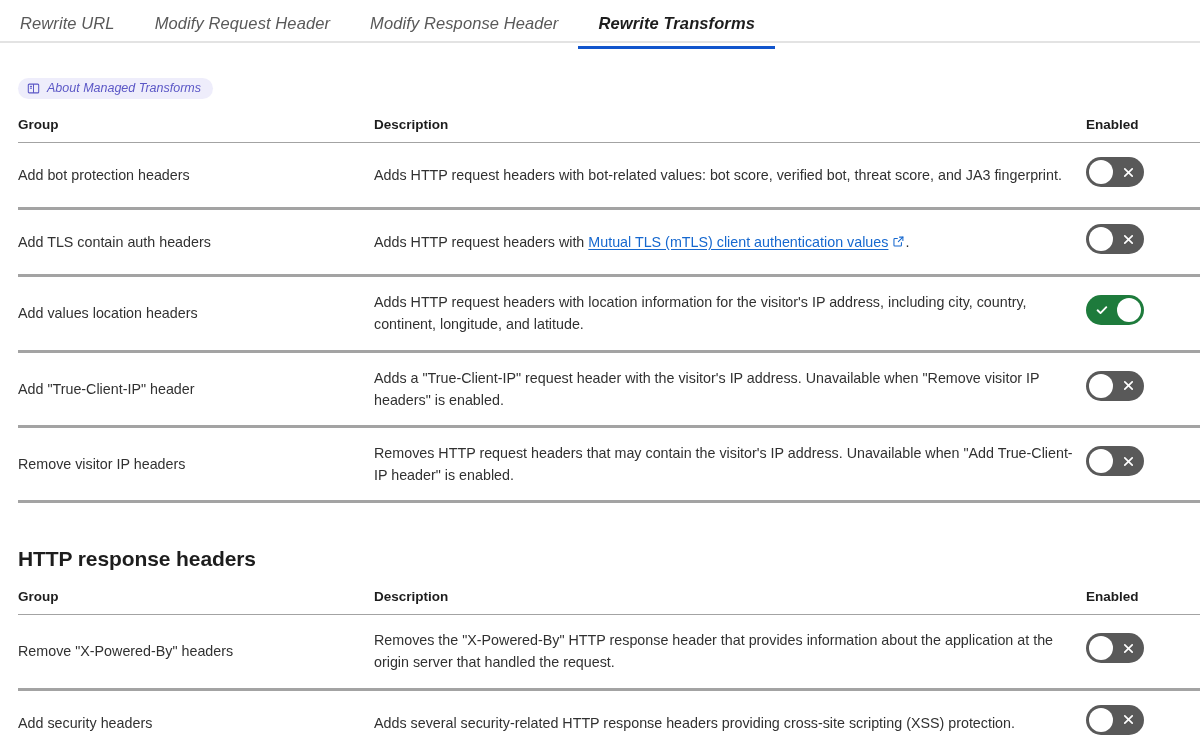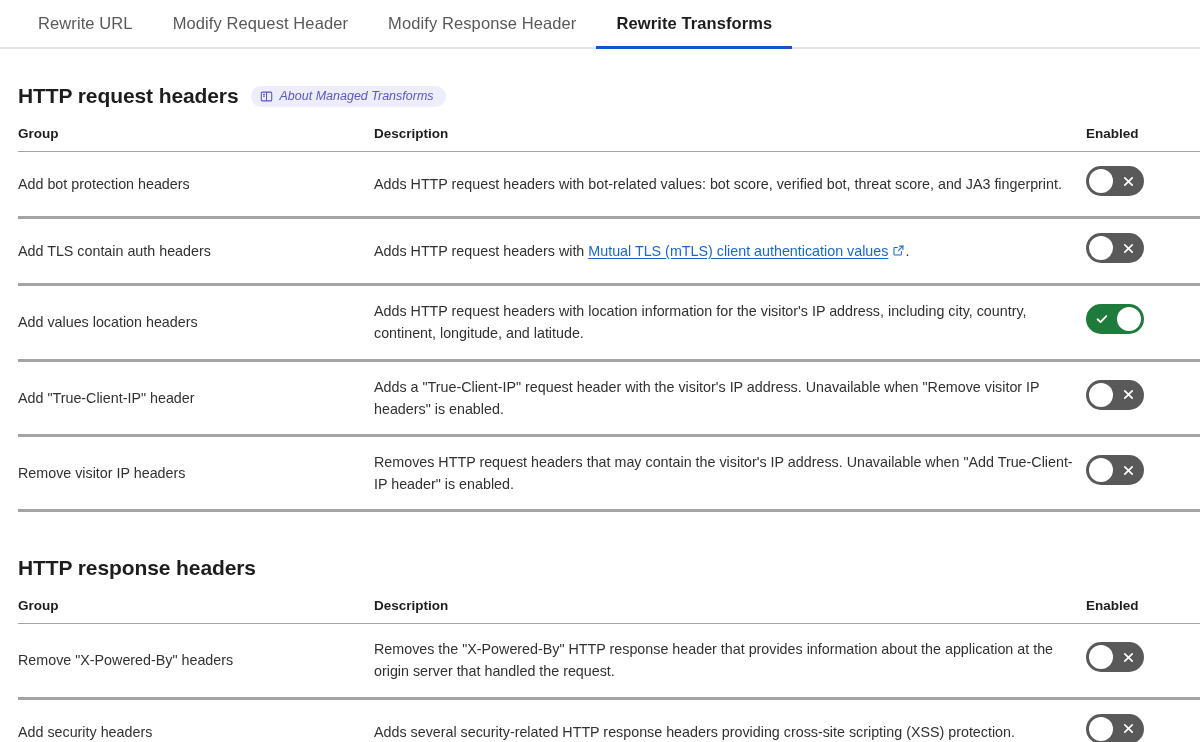--- a/index.html
+++ b/index.html
@@ -11,26 +11,26 @@
     height: 742px;
     background: #ffffff;
     font-family: "Liberation Sans", sans-serif;
     color: #313131;
     overflow: hidden;
   }
 
   
   .tabbar {
     position: relative;
-    height: 49px;
+    height: 43px;
     border-bottom: 2px solid #e3e3e3;
     box-sizing: border-box;
     display: flex;
     align-items: flex-start;
-    padding-left: 18px;
+    font-style: italic;
   }
   .tab {
     position: relative;
     height: 47px;
     display: flex;
     align-items: center;
     font-size: 16.5px;
     color: #595959;
     padding: 0 20px;
     cursor: pointer;
@@ -174,21 +174,20 @@
   <div class="tab active">
     <span>Rewrite Transforms</span>
   </div>
 </div>
 
 <div class="top-gap"></div>
 
 <div class="section">
 
   <div class="section-head">
-    <h2 class="section-title">HTTP request headers</h2>
     <span class="badge">
       <span>
         <svg width="13" height="13" viewBox="0 0 16 16" fill="none" stroke="#5b57c6" stroke-width="1.3">
           <rect x="1.6" y="2.6" width="12.8" height="10.8" rx="1.2"></rect>
           <line x1="8" y1="2.6" x2="8" y2="13.4"></line>
           <line x1="3.6" y1="5.4" x2="6.2" y2="5.4"></line>
           <line x1="3.6" y1="7.6" x2="6.2" y2="7.6"></line>
         </svg>
       </span>
       <span>About Managed Transforms</span>

